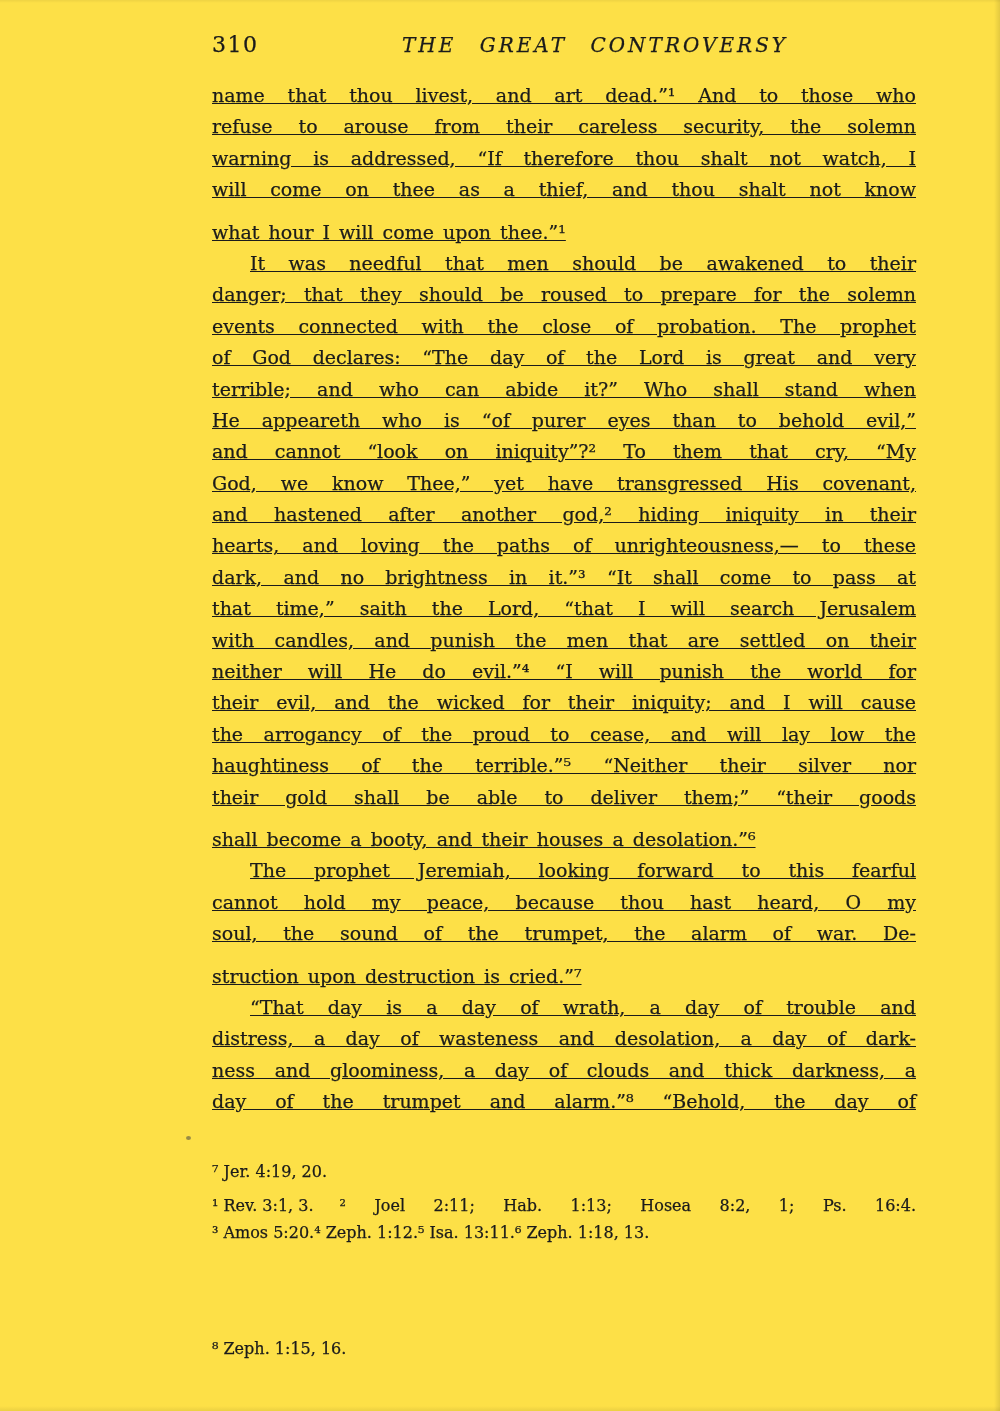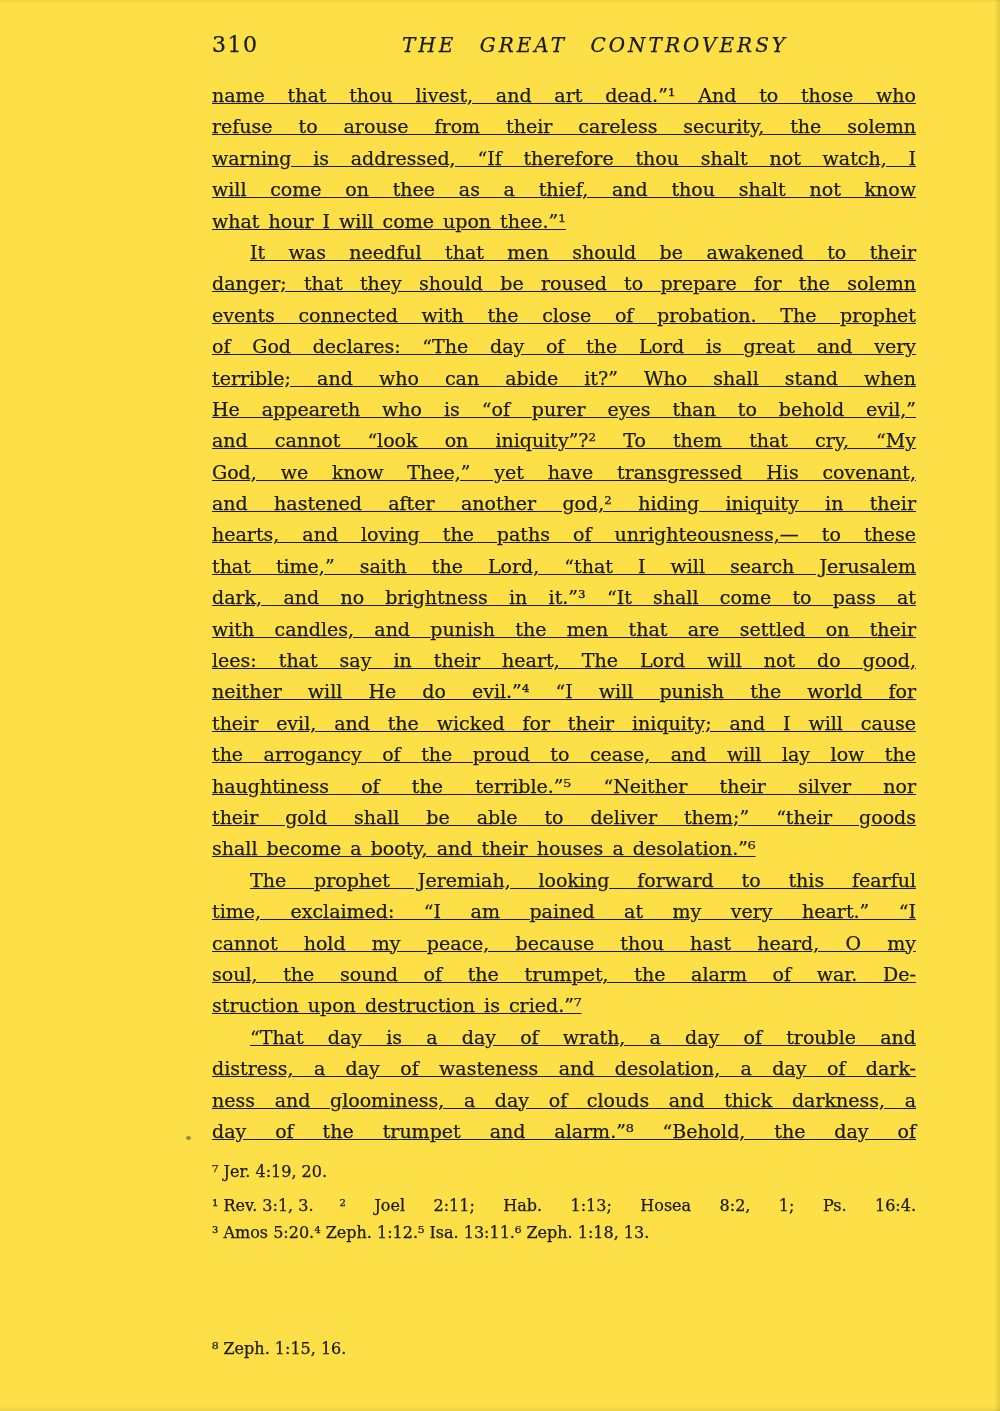--- a/index.html
+++ b/index.html
@@ -59,20 +59,21 @@
     text-align: justify;
     text-align-last: justify;
     -moz-text-align-last: justify;
     overflow: visible;
   }
   .bline.last {
     text-align: right;
     text-align-last: left;
     -moz-text-align-last: left;
     word-spacing: 3px;
+    margin-top: 11px;
   }
   .para.indent .bline:first-child { text-indent: 38px; }
 
   .footnotes {
     position: absolute; left: 212px; top: 1192px; width: 704px;
     font-size: 16px;
   }
   .fn-row { display: flex; height: 27px; line-height: 27px; }
   .fn-row1 .fn-grow {
     flex: 1; padding-left: 26px;
@@ -105,35 +106,33 @@
       <div class="bline">It was needful that men should be awakened to their</div>
       <div class="bline">danger; that they should be roused to prepare for the solemn</div>
       <div class="bline">events connected with the close of probation.  The prophet</div>
       <div class="bline">of God declares: “The day of the Lord is great and very</div>
       <div class="bline">terrible; and who can abide it?”  Who shall stand when</div>
       <div class="bline">He appeareth who is “of purer eyes than to behold evil,”</div>
       <div class="bline">and cannot “look on iniquity”?²  To them that cry, “My</div>
       <div class="bline">God, we know Thee,” yet have transgressed His covenant,</div>
       <div class="bline">and hastened after another god,² hiding iniquity in their</div>
       <div class="bline">hearts, and loving the paths of unrighteousness,— to these</div>
+      <div class="bline">dark, and no brightness in it.”³  “It shall come to pass at</div>
       <div class="bline">that time,” saith the Lord, “that I will search Jerusalem</div>
-      <div class="bline">dark, and no brightness in it.”³  “It shall come to pass at</div>
       <div class="bline">with candles, and punish the men that are settled on their</div>
-      <div class="bline">lees: that say in their heart, The Lord will not do good,</div>
       <div class="bline">neither will He do evil.”⁴  “I will punish the world for</div>
       <div class="bline">their evil, and the wicked for their iniquity; and I will cause</div>
       <div class="bline">the arrogancy of the proud to cease, and will lay low the</div>
       <div class="bline">haughtiness of the terrible.”⁵  “Neither their silver nor</div>
       <div class="bline">their gold shall be able to deliver them;” “their goods</div>
       <div class="bline last">shall become a booty, and their houses a desolation.”⁶</div>
     </div>
 
     <div class="para indent">
       <div class="bline">The prophet Jeremiah, looking forward to this fearful</div>
-      <div class="bline">time, exclaimed: “I am pained at my very heart.”  “I</div>
       <div class="bline">cannot hold my peace, because thou hast heard, O my</div>
       <div class="bline">soul, the sound of the trumpet, the alarm of war.  De-</div>
       <div class="bline last">struction upon destruction is cried.”⁷</div>
     </div>
 
     <div class="para indent">
       <div class="bline">“That day is a day of wrath, a day of trouble and</div>
       <div class="bline">distress, a day of wasteness and desolation, a day of dark-</div>
       <div class="bline">ness and gloominess, a day of clouds and thick darkness, a</div>
       <div class="bline">day of the trumpet and alarm.”⁸  “Behold, the day of</div>

